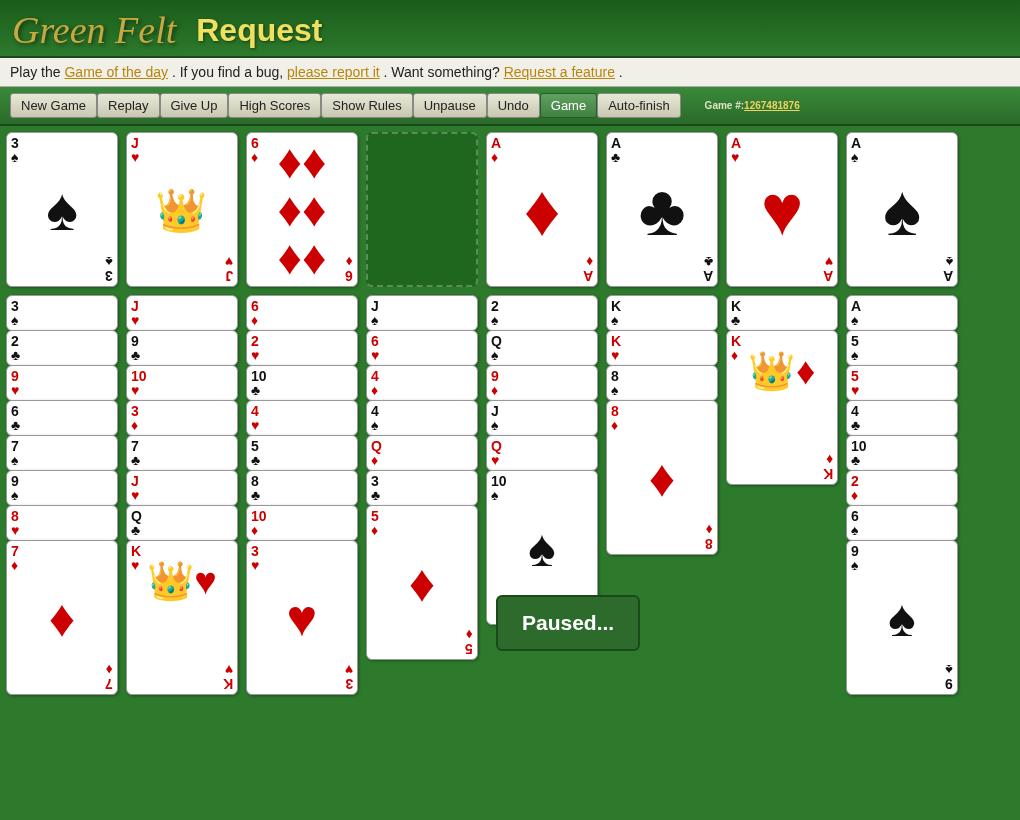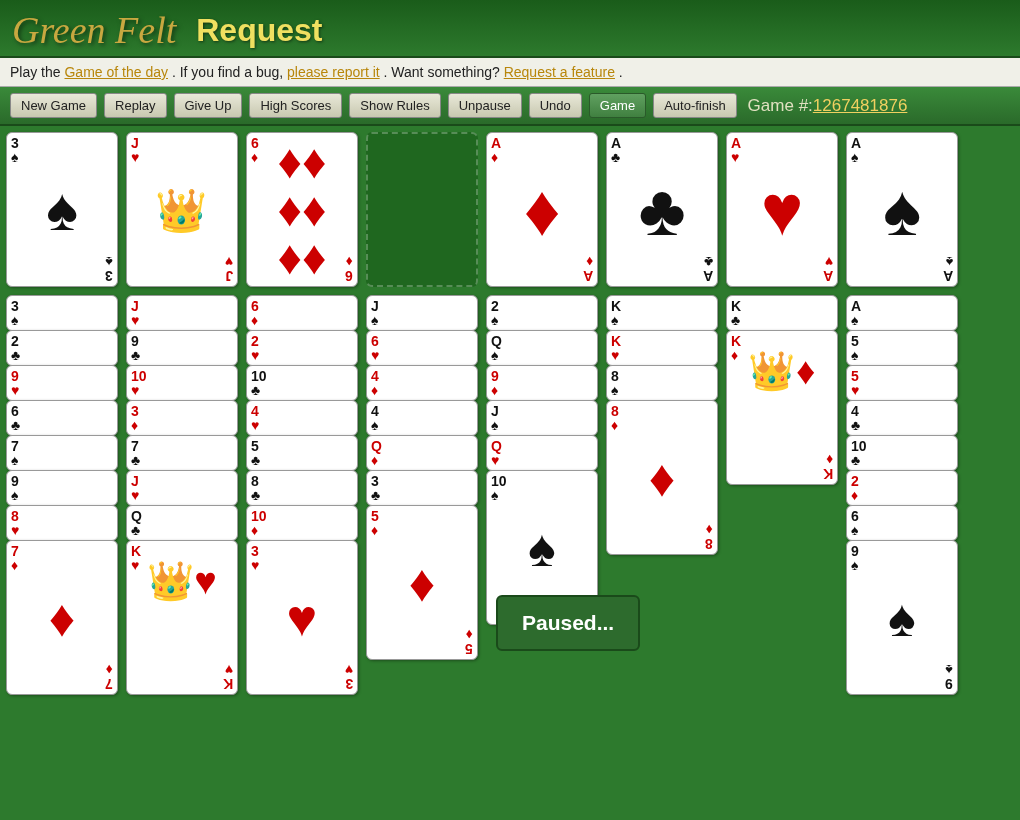--- a/index.html
+++ b/index.html
@@ -41,42 +41,43 @@
     #info-bar a {
       color: #b8860b;
       text-decoration: underline;
       margin-top: 7px;
     }
     #toolbar {
       background: linear-gradient(to bottom, #3a8a3a, #2a6a2a);
       padding: 6px 10px;
       display: flex;
       align-items: center;
-      gap: 7px;
+      gap: 0;
       border-bottom: 2px solid #1a4a1a;
     }
     .toolbar-btn {
       background: linear-gradient(to bottom, #e8e8d8, #c8c8b0);
       border: 1px solid #888;
       border-radius: 3px;
       padding: 4px 10px;
       font-size: 13px;
       cursor: pointer;
       color: #222;
       font-weight: 500;
     }
     .toolbar-btn.active {
       background: linear-gradient(to bottom, #60a060, #408040);
       color: white;
       border-color: #2a5a2a;
     }
     #game-number {
-      margin-left: 4px;
-      font-size: 17px;
+      margin-left: 24px;
+      font-size: 10px;
       color: #e0e0c0;
+      font-weight: bold;
     }
     #game-number a { color: #f0d060; text-decoration: underline; }
     
     #paused-overlay {
       position: absolute;
       background: #2d6b2d;
       border: 2px solid #1a4a1a;
       color: white;
       font-size: 21px;
       font-weight: bold;

